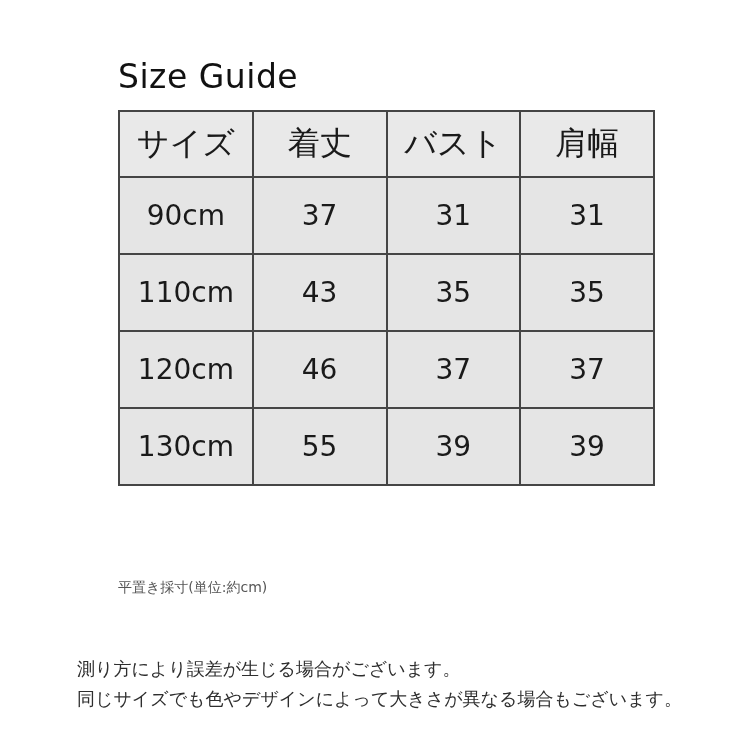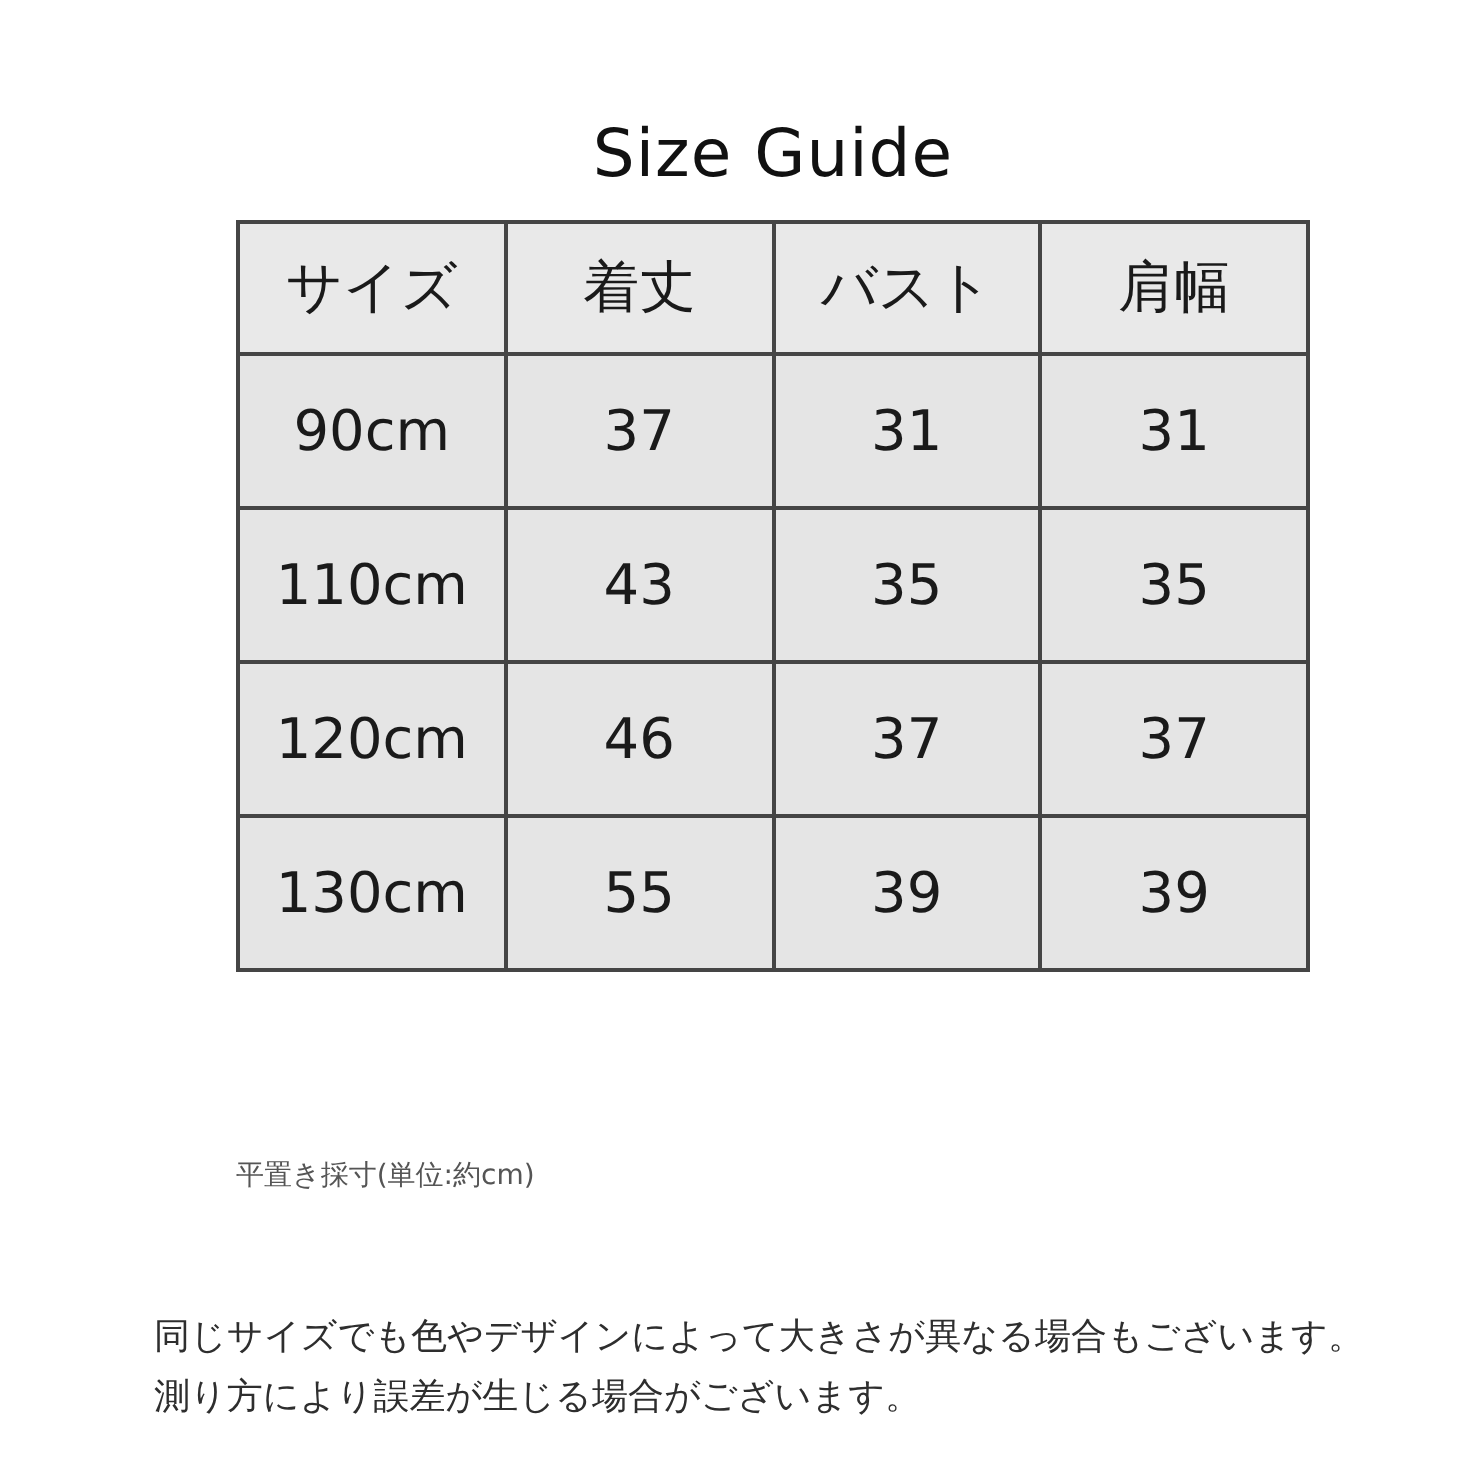--- a/index.html
+++ b/index.html
@@ -14,21 +14,21 @@
     height: 740px;
     background: #ffffff;
     overflow: hidden;
   }
   .title {
     position: absolute;
     left: 118px;
     top: 56px;
     width: 537px;
     margin: 0;
-    text-align: center;
+    text-align: left;
     font-size: 33px;
     line-height: 42px;
     font-weight: 400;
     color: #111111;
     letter-spacing: 0.5px;
   }
   table.size-table {
     position: absolute;
     left: 118px;
     top: 110px;
@@ -41,21 +41,21 @@
     border: 2px solid #454545;
     text-align: center;
     vertical-align: middle;
     color: #1a1a1a;
     font-weight: 400;
     padding: 0;
   }
   table.size-table th {
     background: #e9e9e9;
     height: 64px;
-    font-size: 28px;
+    font-size: 32px;
   }
   table.size-table td {
     background: #e5e5e5;
     height: 75px;
     font-size: 28px;
   }
   .footnote {
     position: absolute;
     left: 118px;
     top: 579px;
@@ -116,17 +116,17 @@
         <td>55</td>
         <td>39</td>
         <td>39</td>
       </tr>
     </tbody>
   </table>
 
   <div class="footnote">平置き採寸(単位:約cm)</div>
 
   <div class="notes">
+    <p>測り方により誤差が生じる場合がございます。</p>
     <p>同じサイズでも色やデザインによって大きさが異なる場合もございます。</p>
-    <p>測り方により誤差が生じる場合がございます。</p>
   </div>
 
 </div>
 
 </body></html>

